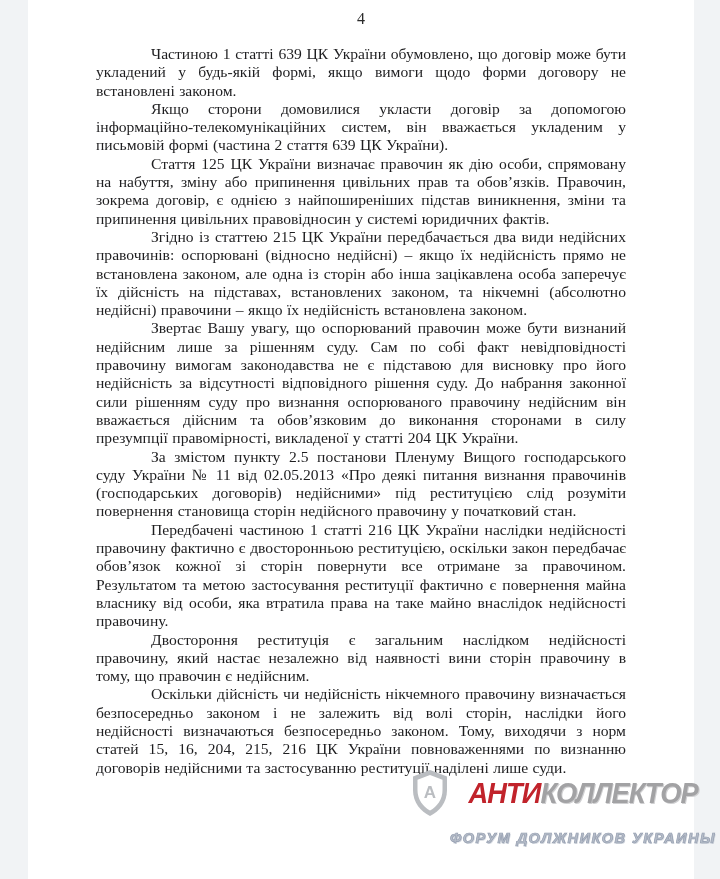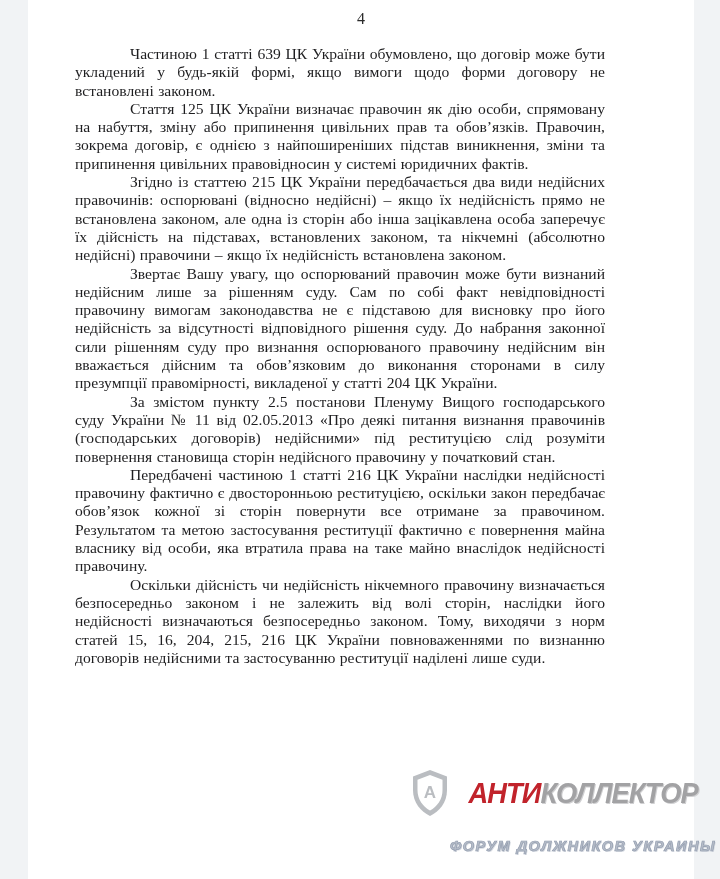--- a/index.html
+++ b/index.html
@@ -26,21 +26,21 @@
     position: absolute;
     top: 10px;
     left: 0;
     width: 100%;
     text-align: center;
     font-size: 16px;
     color: #2a2a2a;
   }
   .content {
     position: absolute;
-    left: 47px;   
+    left: 68px;   
     top: 45px;
     width: 530px;
   }
   .content p {
     margin: 0;
     text-indent: 55px;
     text-align: justify;
     font-size: 15.6px;
     line-height: 18.3px;
     color: #1e1e20;
@@ -71,45 +71,47 @@
     font-style: italic;
     font-size: 29px;
     letter-spacing: -1px;
     transform: scaleX(0.94);
     transform-origin: right center;
     white-space: nowrap;
   }
   .wm-brand .red { color: #c1232b; }
   .wm-brand .gray { color: #a2a2a4; text-shadow: 1px 1px 0 #d0d0d2; }
   .wm-subtitle {
-    margin-top: 20px;
+    margin-top: 12px;
     font-family: "Liberation Sans", "DejaVu Sans", sans-serif;
     font-weight: bold;
     font-style: italic;
     font-size: 14.5px;
     letter-spacing: 1.5px;
     color: #b6bdc9;
     -webkit-text-stroke: 0.7px #929cae;
     text-shadow: 1px 1px 0 #d6dae1;
     white-space: nowrap;
   }
 </style>
 </head>
 <body>
 
 <div class="doc-page">
   <div class="page-number">4</div>
 
   <div class="content">
     <p>Частиною 1 статті 639 ЦК України обумовлено, що договір може бути укладений у будь-якій формі, якщо вимоги щодо форми договору не встановлені законом.</p>
+    <p>Якщо сторони домовилися укласти договір за допомогою інформаційно-телекомунікаційних систем, він вважається укладеним у письмовій формі (частина 2 стаття 639 ЦК України).</p>
     <p>Стаття 125 ЦК України визначає правочин як дію особи, спрямовану на набуття, зміну або припинення цивільних прав та обов’язків. Правочин, зокрема договір, є однією з найпоширеніших підстав виникнення, зміни та припинення цивільних правовідносин у системі юридичних фактів.</p>
     <p>Згідно із статтею 215 ЦК України передбачається два види недійсних правочинів: оспорювані (відносно недійсні) – якщо їх недійсність прямо не встановлена законом, але одна із сторін або інша зацікавлена особа заперечує їх дійсність на підставах, встановлених законом, та нікчемні (абсолютно недійсні) правочини – якщо їх недійсність встановлена законом.</p>
     <p>Звертає Вашу увагу, що оспорюваний правочин може бути визнаний недійсним лише за рішенням суду. Сам по собі факт невідповідності правочину вимогам законодавства не є підставою для висновку про його недійсність за відсутності відповідного рішення суду. До набрання законної сили рішенням суду про визнання оспорюваного правочину недійсним він вважається дійсним та обов’язковим до виконання сторонами в силу презумпції правомірності, викладеної у статті 204 ЦК України.</p>
     <p>За змістом пункту 2.5 постанови Пленуму Вищого господарського суду України № 11 від 02.05.2013 «Про деякі питання визнання правочинів (господарських договорів) недійсними» під реституцією слід розуміти повернення становища сторін недійсного правочину у початковий стан.</p>
     <p>Передбачені частиною 1 статті 216 ЦК України наслідки недійсності правочину фактично є двосторонньою реституцією, оскільки закон передбачає обов’язок кожної зі сторін повернути все отримане за правочином. Результатом та метою застосування реституції фактично є повернення майна власнику від особи, яка втратила права на таке майно внаслідок недійсності правочину.</p>
+    <p>Двостороння реституція є загальним наслідком недійсності правочину, який настає незалежно від наявності вини сторін правочину в тому, що правочин є недійсним.</p>
     <p>Оскільки дійсність чи недійсність нікчемного правочину визначається безпосередньо законом і не залежить від волі сторін, наслідки його недійсності визначаються безпосередньо законом. Тому, виходячи з норм статей 15, 16, 204, 215, 216 ЦК України повноваженнями по визнанню договорів недійсними та застосуванню реституції наділені лише суди.</p>
   </div>
 </div>
 
 <div class="watermark">
   <div class="wm-brand-row">
     <svg class="shield" viewBox="0 0 40 48" aria-hidden="true">
       <path d="M20 1 L37 7.5 L37 21 C37 33.5 29.5 42.5 20 47 C10.5 42.5 3 33.5 3 21 L3 7.5 Z" fill="#babdc1"></path>
       <path d="M20 6 L32.5 10.8 L32.5 21 C32.5 30.5 27 37.8 20 41.4 C13 37.8 7.5 30.5 7.5 21 L7.5 10.8 Z" fill="#ffffff"></path>
       <text x="20" y="28.5" text-anchor="middle" font-family="Liberation Sans, DejaVu Sans, sans-serif" font-size="17" font-weight="bold" fill="#babdc1">А</text>

